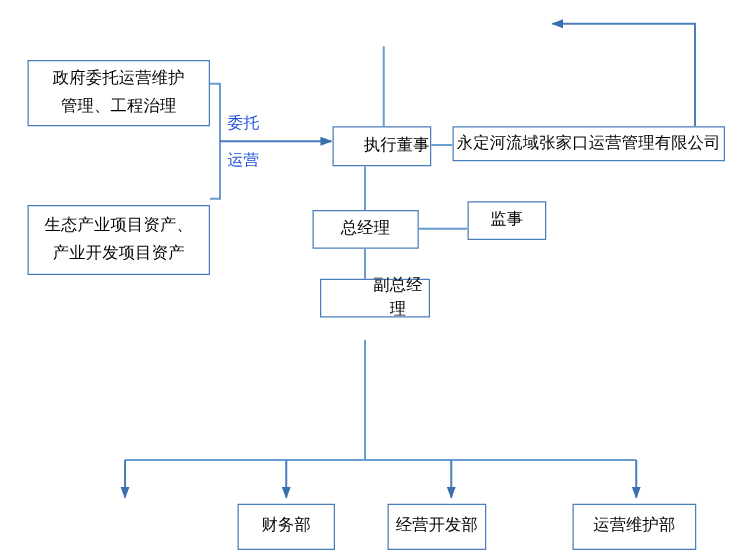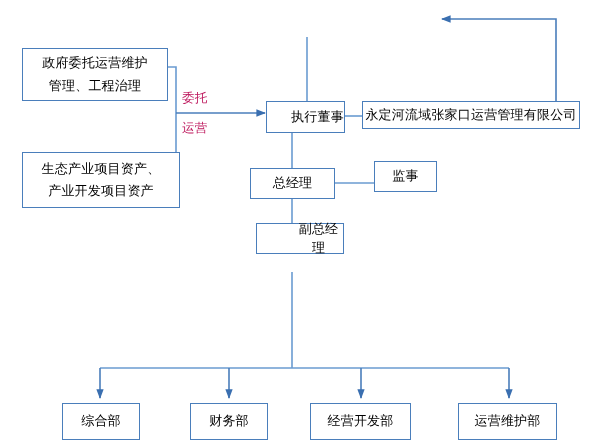--- a/index.html
+++ b/index.html
@@ -38,21 +38,21 @@
     letter-spacing: 0.2px;
     white-space: pre-line;
     z-index: 2;
   }
   .node.multiline {
     line-height: 1.7;
   }
   .edge-label {
     position: absolute;
     font-size: 12.5px;
-    color: #be185d;
+    color: #1d4ed8;
     letter-spacing: 0.3px;
     white-space: nowrap;
     z-index: 2;
   }
 </style>
 </head>
 <body>
 
 <div id="org-chart">
 
@@ -88,38 +88,37 @@
       <path d="M 229 368 L 229 398" marker-end="url(#arrow-blue)" stroke="#4a7ebb"></path>
       <path d="M 361 368 L 361 398" marker-end="url(#arrow-blue)" stroke="#4a7ebb"></path>
       <path d="M 509 368 L 509 398" marker-end="url(#arrow-blue)" stroke="#4a7ebb"></path>
     </g>
   </svg>
 
 
   <div class="node multiline" style="left:22px; top:48px; width:146px; height:53px;">政府委托运营维护
 管理、工程治理</div>
 
-  <div class="node multiline" style="left:22px; top:152px; width:158px; height:56px;">生态产业项目资产、
+  <div class="node multiline" style="left:22px; top:164px; width:146px; height:56px;">生态产业项目资产、
 产业开发项目资产</div>
 
   <span class="edge-label" style="left:182px; top:90px;">委托</span>
 
   <span class="edge-label" style="left:182px; top:120px;">运营</span>
 
   <div class="node" style="left:266px; top:101px; width:79px; height:32px;padding-left:24px;">执行董事</div>
 
   <div class="node" style="left:362px; top:101px; width:218px; height:28px;">永定河流域张家口运营管理有限公司</div>
 
   <div class="node" style="left:250px; top:168px; width:85px; height:31px;">总经理</div>
 
   <div class="node" style="left:374px; top:161px; width:63px; height:31px;">监事</div>
 
   <div class="node" style="left:256px; top:223px; width:88px; height:31px;padding-left:37px;">副总经理</div>
 
-  <div class="node" style="left:62px; top:403px; width:78px; height:37px;">综合部</div>
 
   <div class="node" style="left:190px; top:403px; width:78px; height:37px;">财务部</div>
 
-  <div class="node" style="left:310px; top:403px; width:101px; height:37px;">经营开发部</div>
+  <div class="node" style="left:310px; top:403px; width:79px; height:37px;">经营开发部</div>
 
   <div class="node" style="left:458px; top:403px; width:99px; height:37px;">运营维护部</div>
 
 </div>
 
 </body></html>

